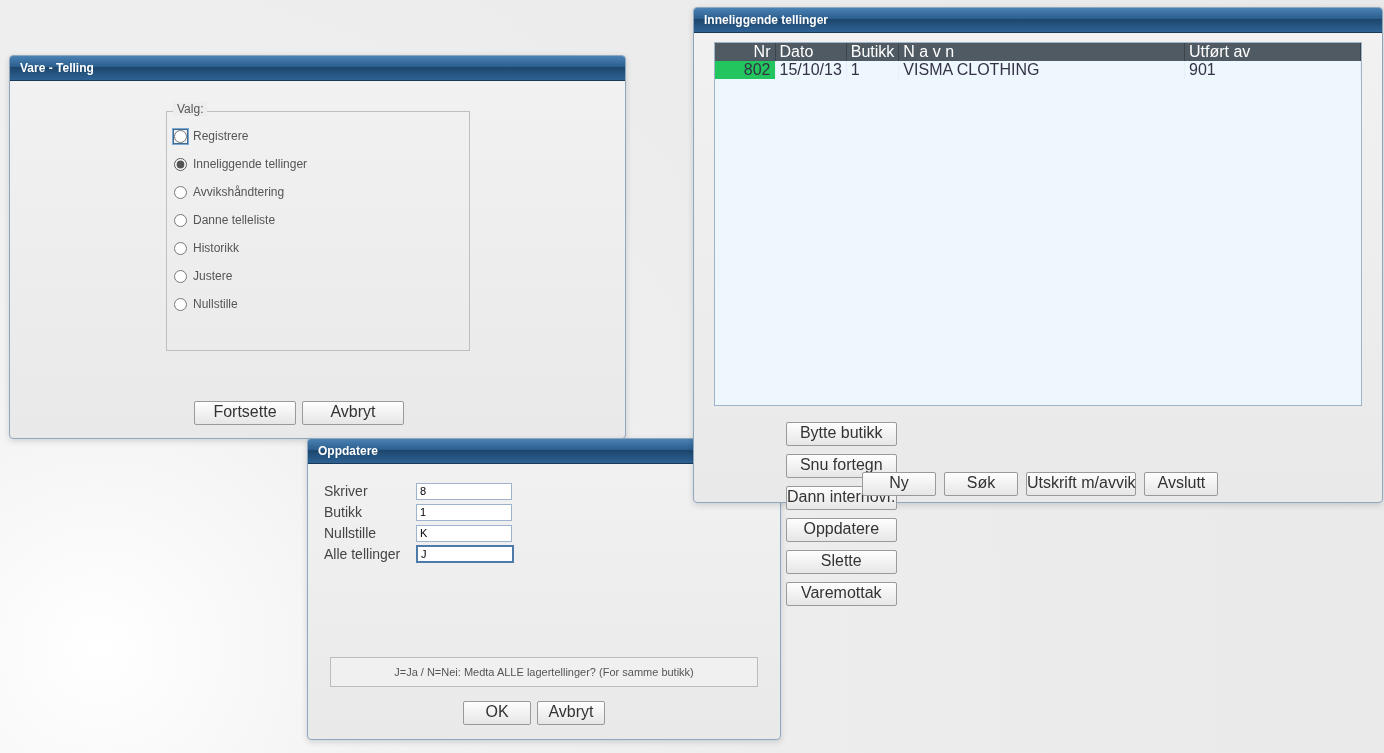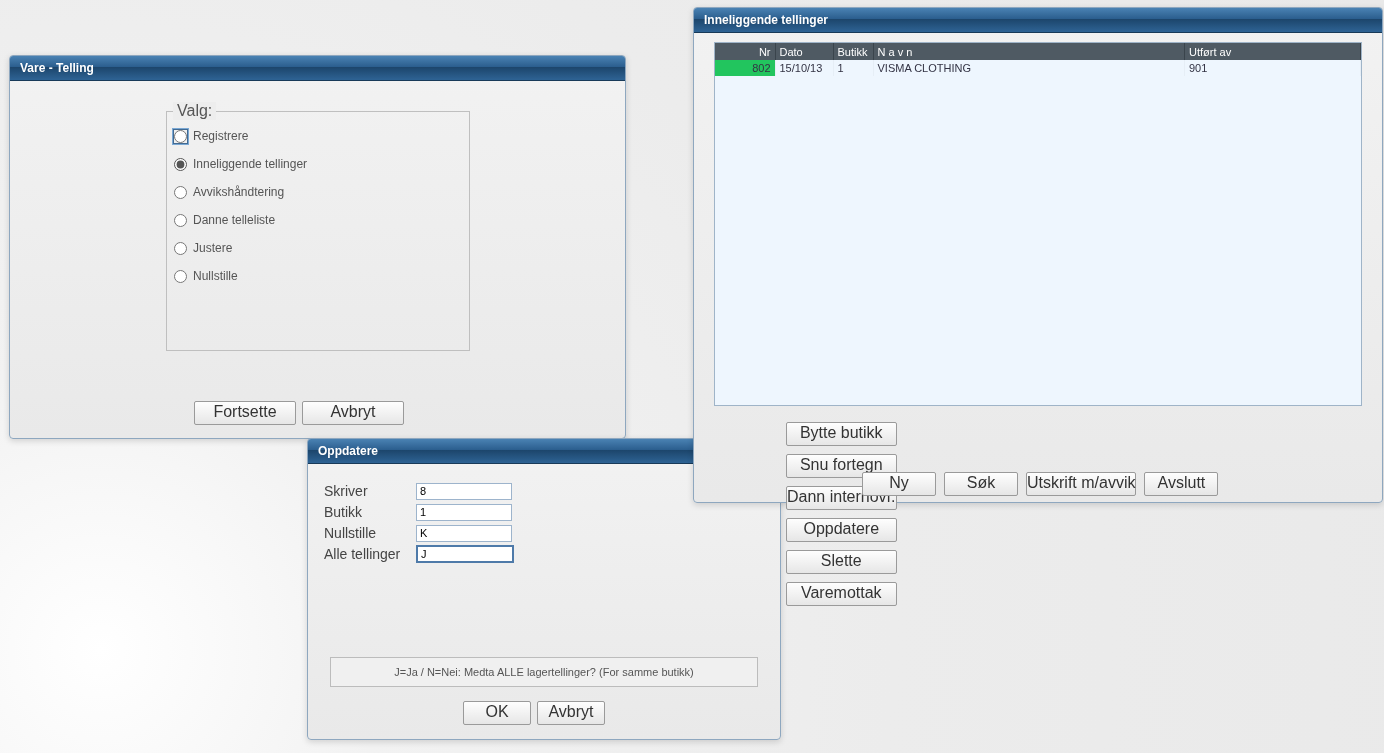--- a/index.html
+++ b/index.html
@@ -1,33 +1,33 @@
 <!DOCTYPE html>
 <html><head>
 <meta charset="utf-8">
 <style>
   html,body{margin:0;padding:0;width:1384px;height:753px;background:#f0f0f0;font-family:Arial,Helvetica,sans-serif;font-size:12px;color:#333;overflow:hidden}
   body{background:radial-gradient(circle at 100px 650px,#ffffff 0%,#f2f2f2 20%,#ececec 55%,#e9e9e9 100%)}
   .win{position:absolute;background:linear-gradient(#f2f2f2,#e9e9e9);border:1px solid #8ea7bf;border-radius:4px;box-shadow:0 2px 6px rgba(0,0,0,.15)}
   .win .titlebar{height:24px;line-height:24px;padding:0 10px;color:#fff;font-weight:bold;font-size:12px;background:linear-gradient(#4a82b3,#2b5e8e 45%,#1c456b 46%,#2e6394);border-bottom:1px solid #183a58;border-radius:3px 3px 0 0}
   .fieldset{position:absolute;border:1px solid #bfbfbf;background:transparent}
-  .fieldset .legend{position:absolute;top:-10px;left:6px;background:#ededed;padding:0 4px;font-size:16px;color:#555}
+  .fieldset .legend{position:absolute;top:-10px;left:6px;background:#ededed;padding:0 4px;font-size:12px;color:#555}
   .radio-row{display:flex;align-items:center;height:28px;margin-left:7px;color:#555}
   .radio-row input{margin:0 6px 0 0;accent-color:#555}
   .focus-ring{box-shadow:0 0 0 2px #7aa8d4;outline:1px solid #426a92}
   .btn{display:inline-block;min-width:100px;height:22px;line-height:20px;text-align:center;border:1px solid #9a9a9a;border-radius:2px;background:linear-gradient(#fefefe,#e6e6e6);font-size:16px;color:#333;cursor:pointer;user-select:none}
   .btn-sm{min-width:72px}
   .form-row{display:flex;align-items:center;height:20px;margin-bottom:1px}
   .form-row label{width:92px;color:#444;font-size:14px}
   .form-row input{width:88px;height:15px;border:1px solid #9db4cc;font-size:11px;padding:0 3px;background:#fff}
   .form-row input.active{border:2px solid #4e7aa9;height:14px}
   .hint-bar{position:absolute;left:22px;right:22px;bottom:52px;height:28px;border:1px solid #bcbcbc;background:#f0f0f0;text-align:center;line-height:28px;font-size:11px;color:#555}
   
   .tblwrap{position:absolute;left:20px;right:20px;top:34px;height:362px;background:#eef6fe;border:1px solid #9fb4c8}
-  table.grid{width:100%;border-collapse:collapse;font-size:11px}
+  table.grid{width:100%;border-collapse:collapse;font-size:16px}
   table.grid th{background:#4f5a63;color:#fff;font-weight:normal;height:17px;border-right:1px solid #3a444c;padding:0 4px;text-align:left}
   table.grid th.r{text-align:right}
   table.grid td{height:16px;padding:0 4px;color:#334;border-right:1px solid #e6eef6}
   table.grid td.r{text-align:right}
   tr.sel td:first-child{background:#22c55e}
   .btnrow{position:absolute;display:flex;gap:6px}
 </style>
 </head>
 <body>
 
@@ -45,20 +45,24 @@
       <input type="radio" name="valg" checked="" style="">
       <span>Inneliggende tellinger</span>
     </div>
     <div class="radio-row">
       <input type="radio" name="valg" style="">
       <span>Avvikshåndtering</span>
     </div>
     <div class="radio-row">
       <input type="radio" name="valg" style="">
       <span>Danne telleliste</span>
+    </div>
+    <div class="radio-row">
+      <input type="radio" name="valg" style="">
+      <span>Historikk</span>
     </div>
     <div class="radio-row">
       <input type="radio" name="valg" style="">
       <span>Justere</span>
     </div>
     <div class="radio-row">
       <input type="radio" name="valg" style="">
       <span>Nullstille</span>
     </div>
   </div>

